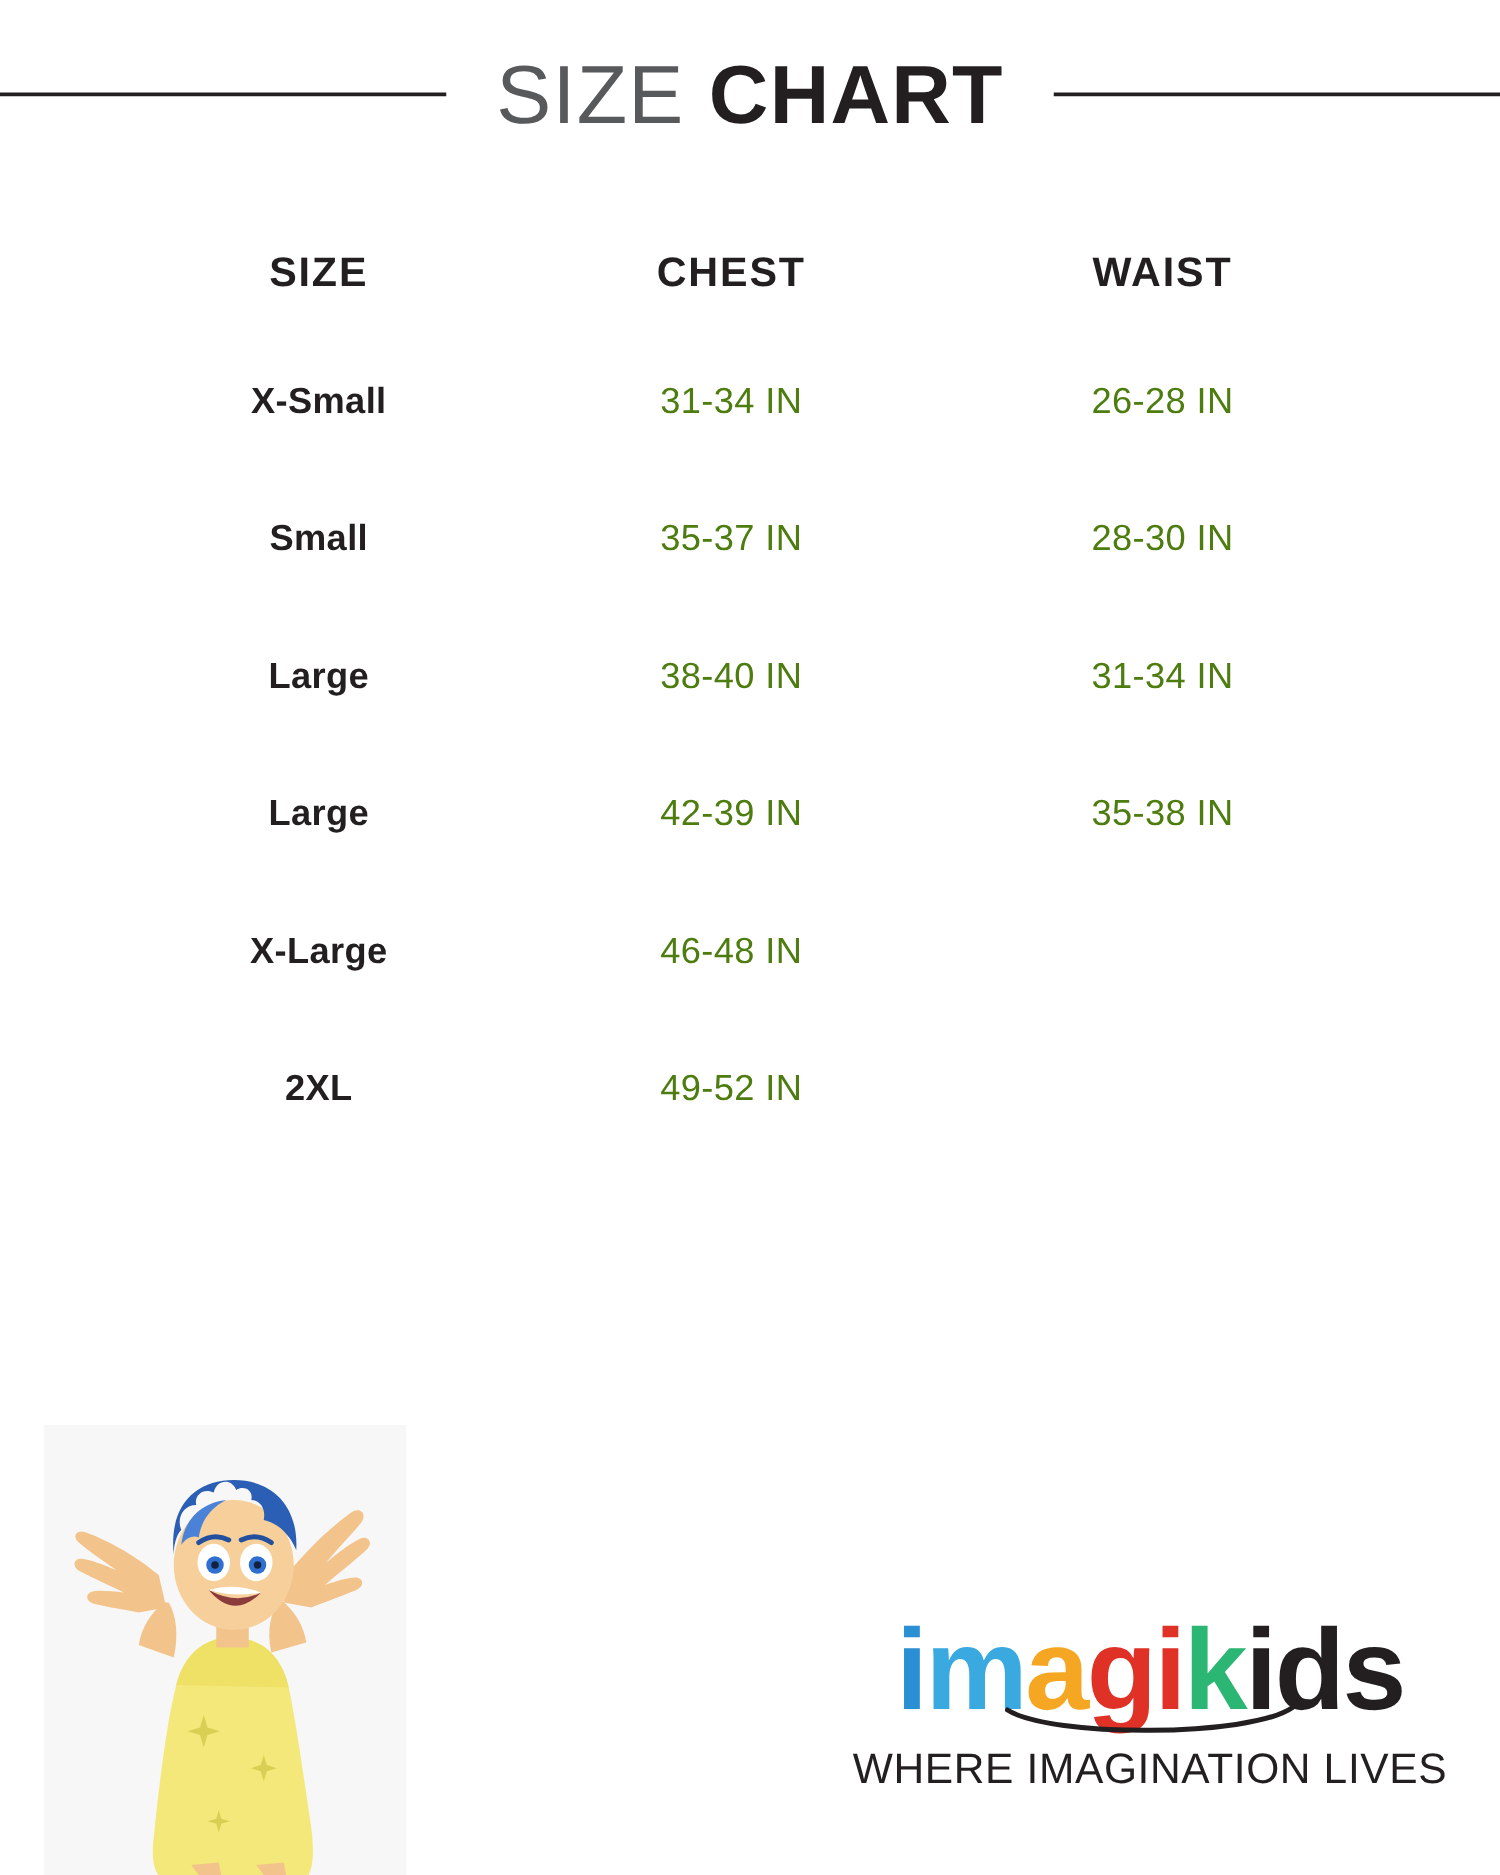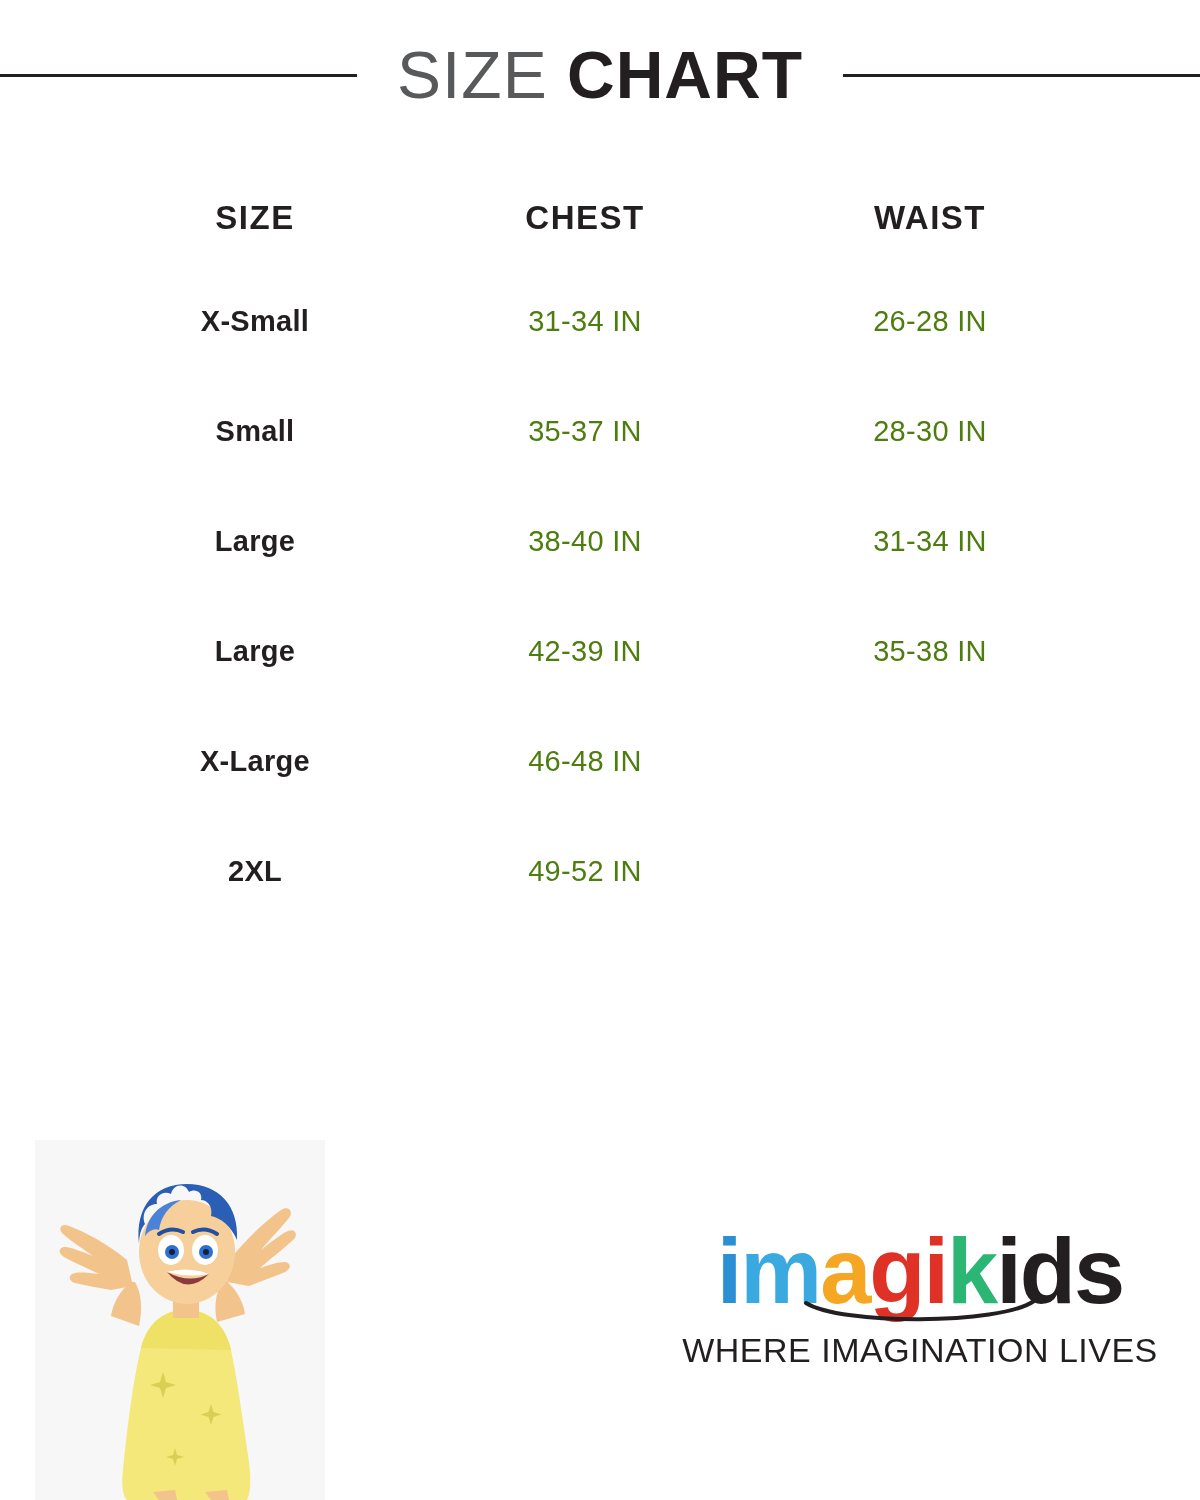--- a/index.html
+++ b/index.html
@@ -101,21 +101,21 @@
     height: 360px;
     background: #f7f7f7;
     overflow: hidden;
   }
   .char-svg { display: block; }
 
   
   .logo-block {
     position: absolute;
     left: 660px;
-    top: 1225px;
+    top: 1290px;
     width: 520px;
     text-align: center;
   }
   .logo-word {
     font-size: 92px;
     font-weight: 700;
     line-height: 1;
     letter-spacing: -2px;
     white-space: nowrap;
   }

